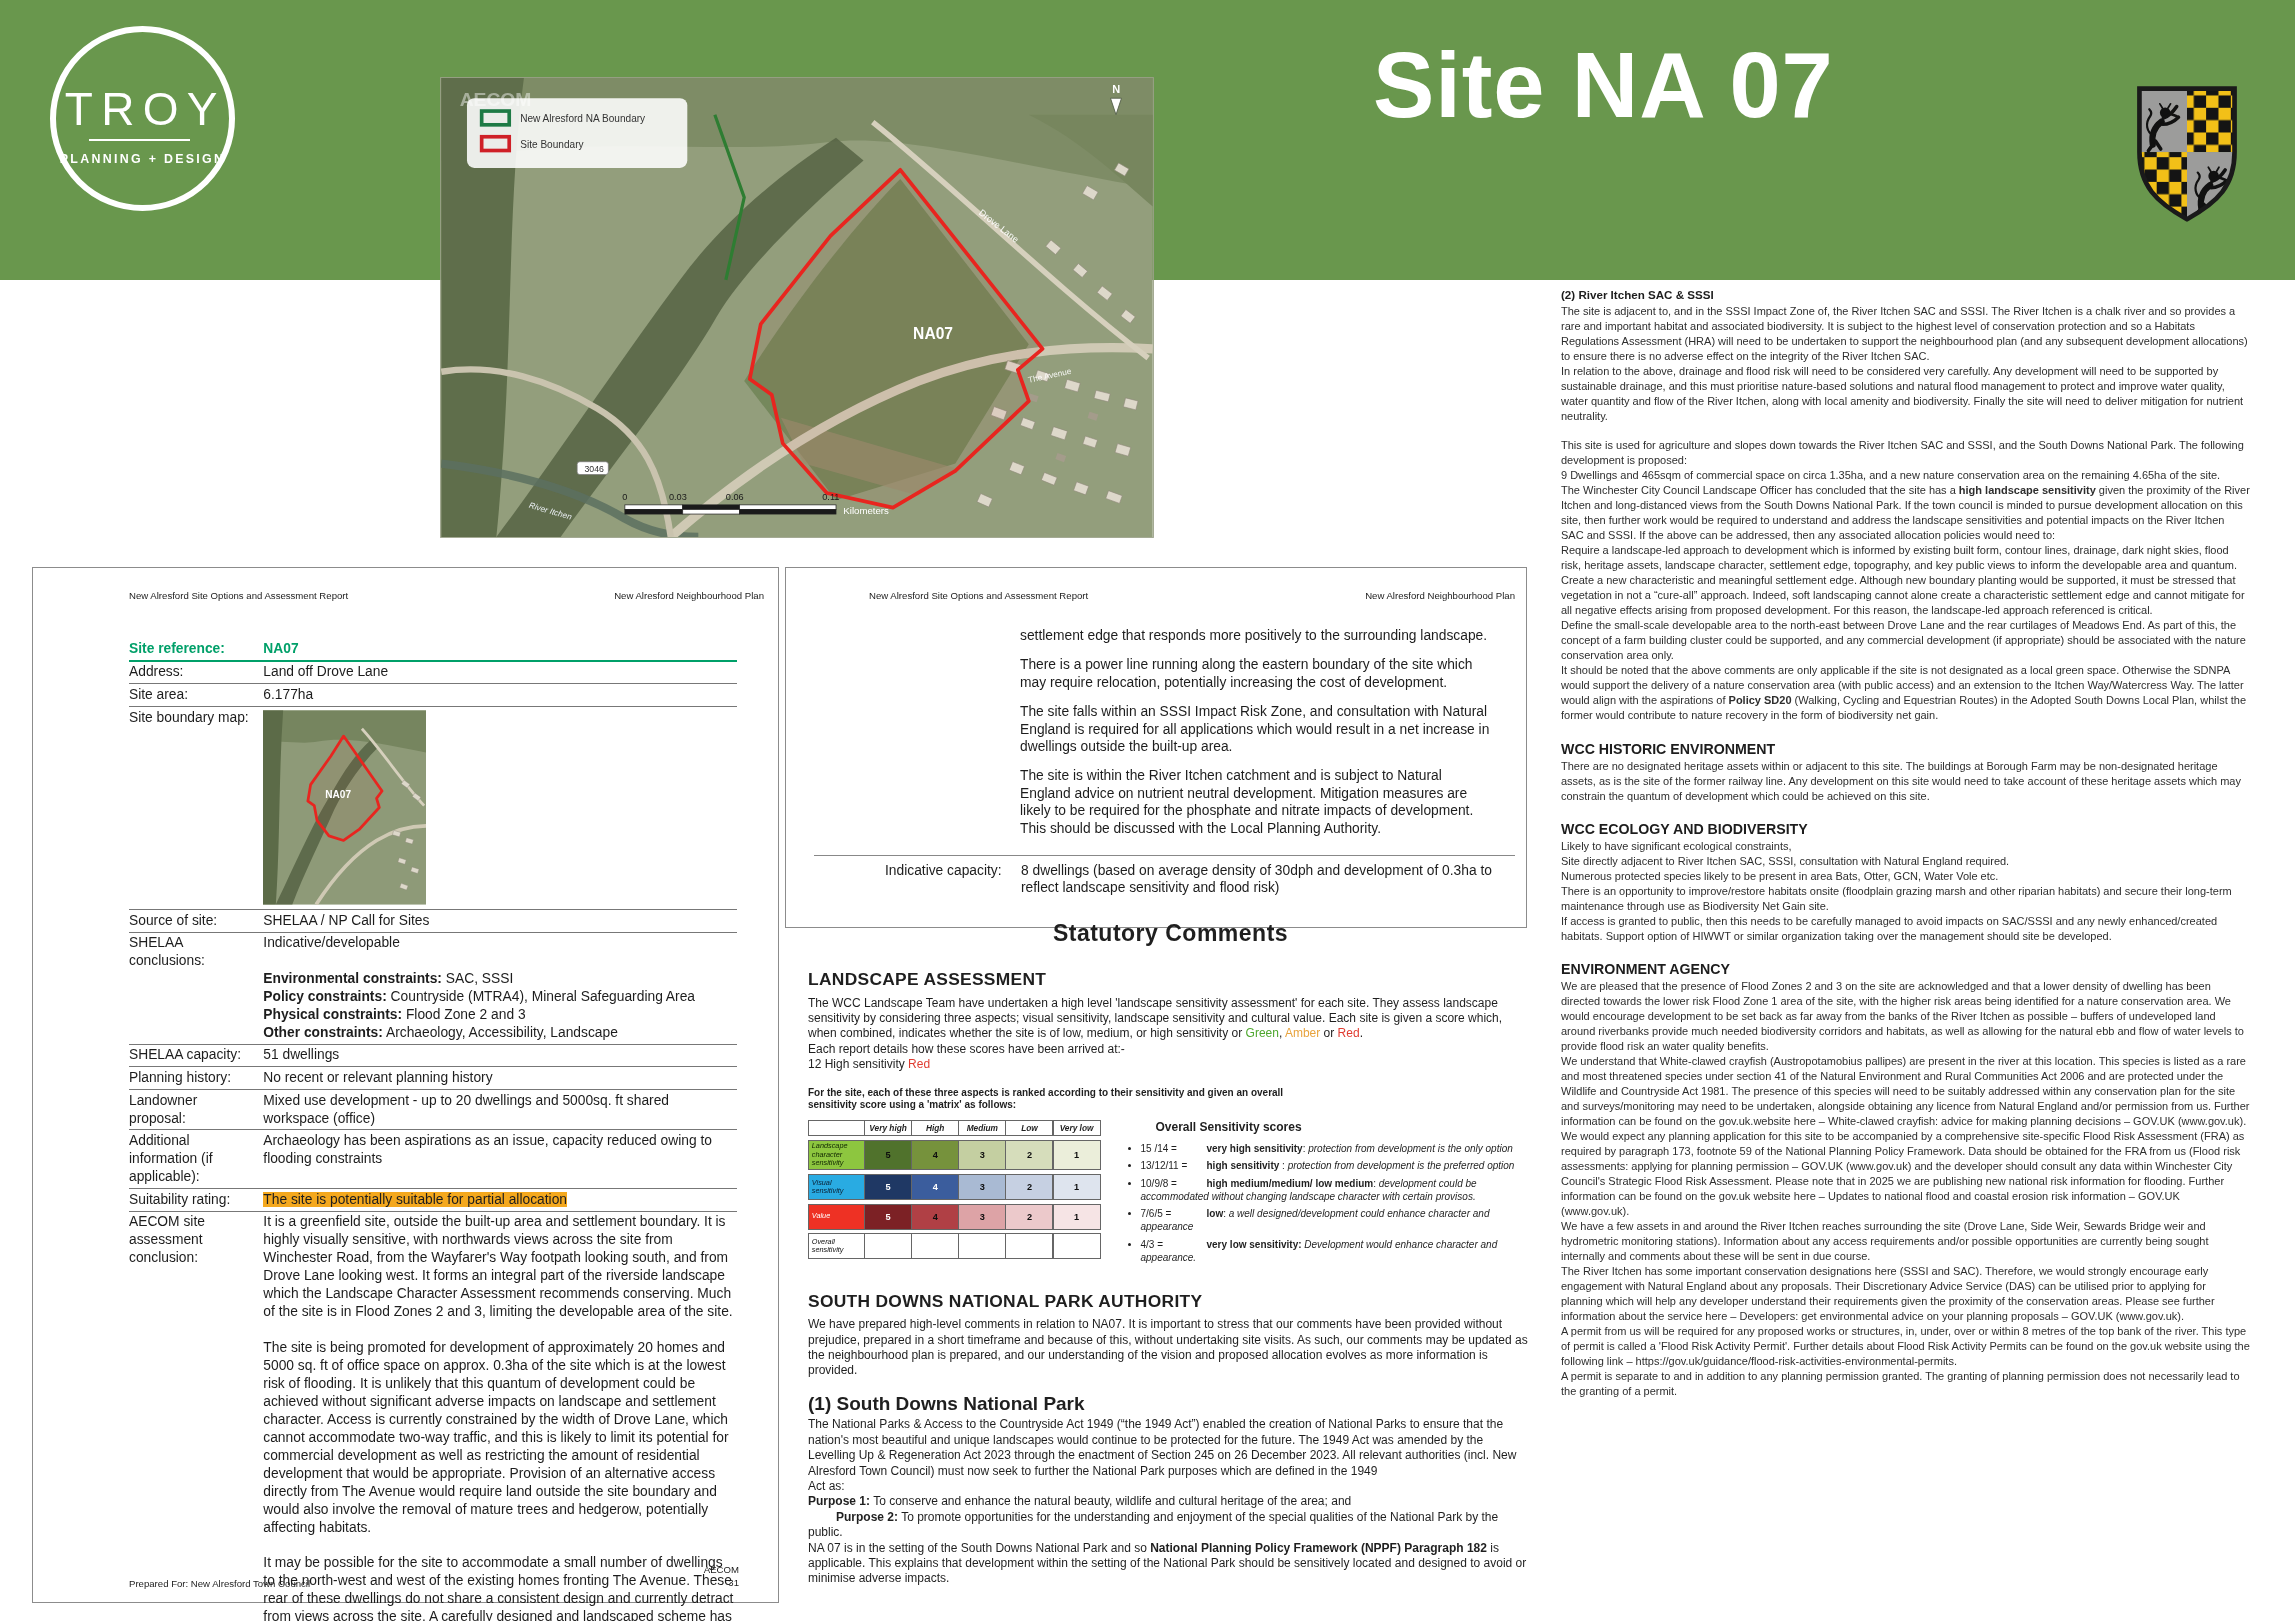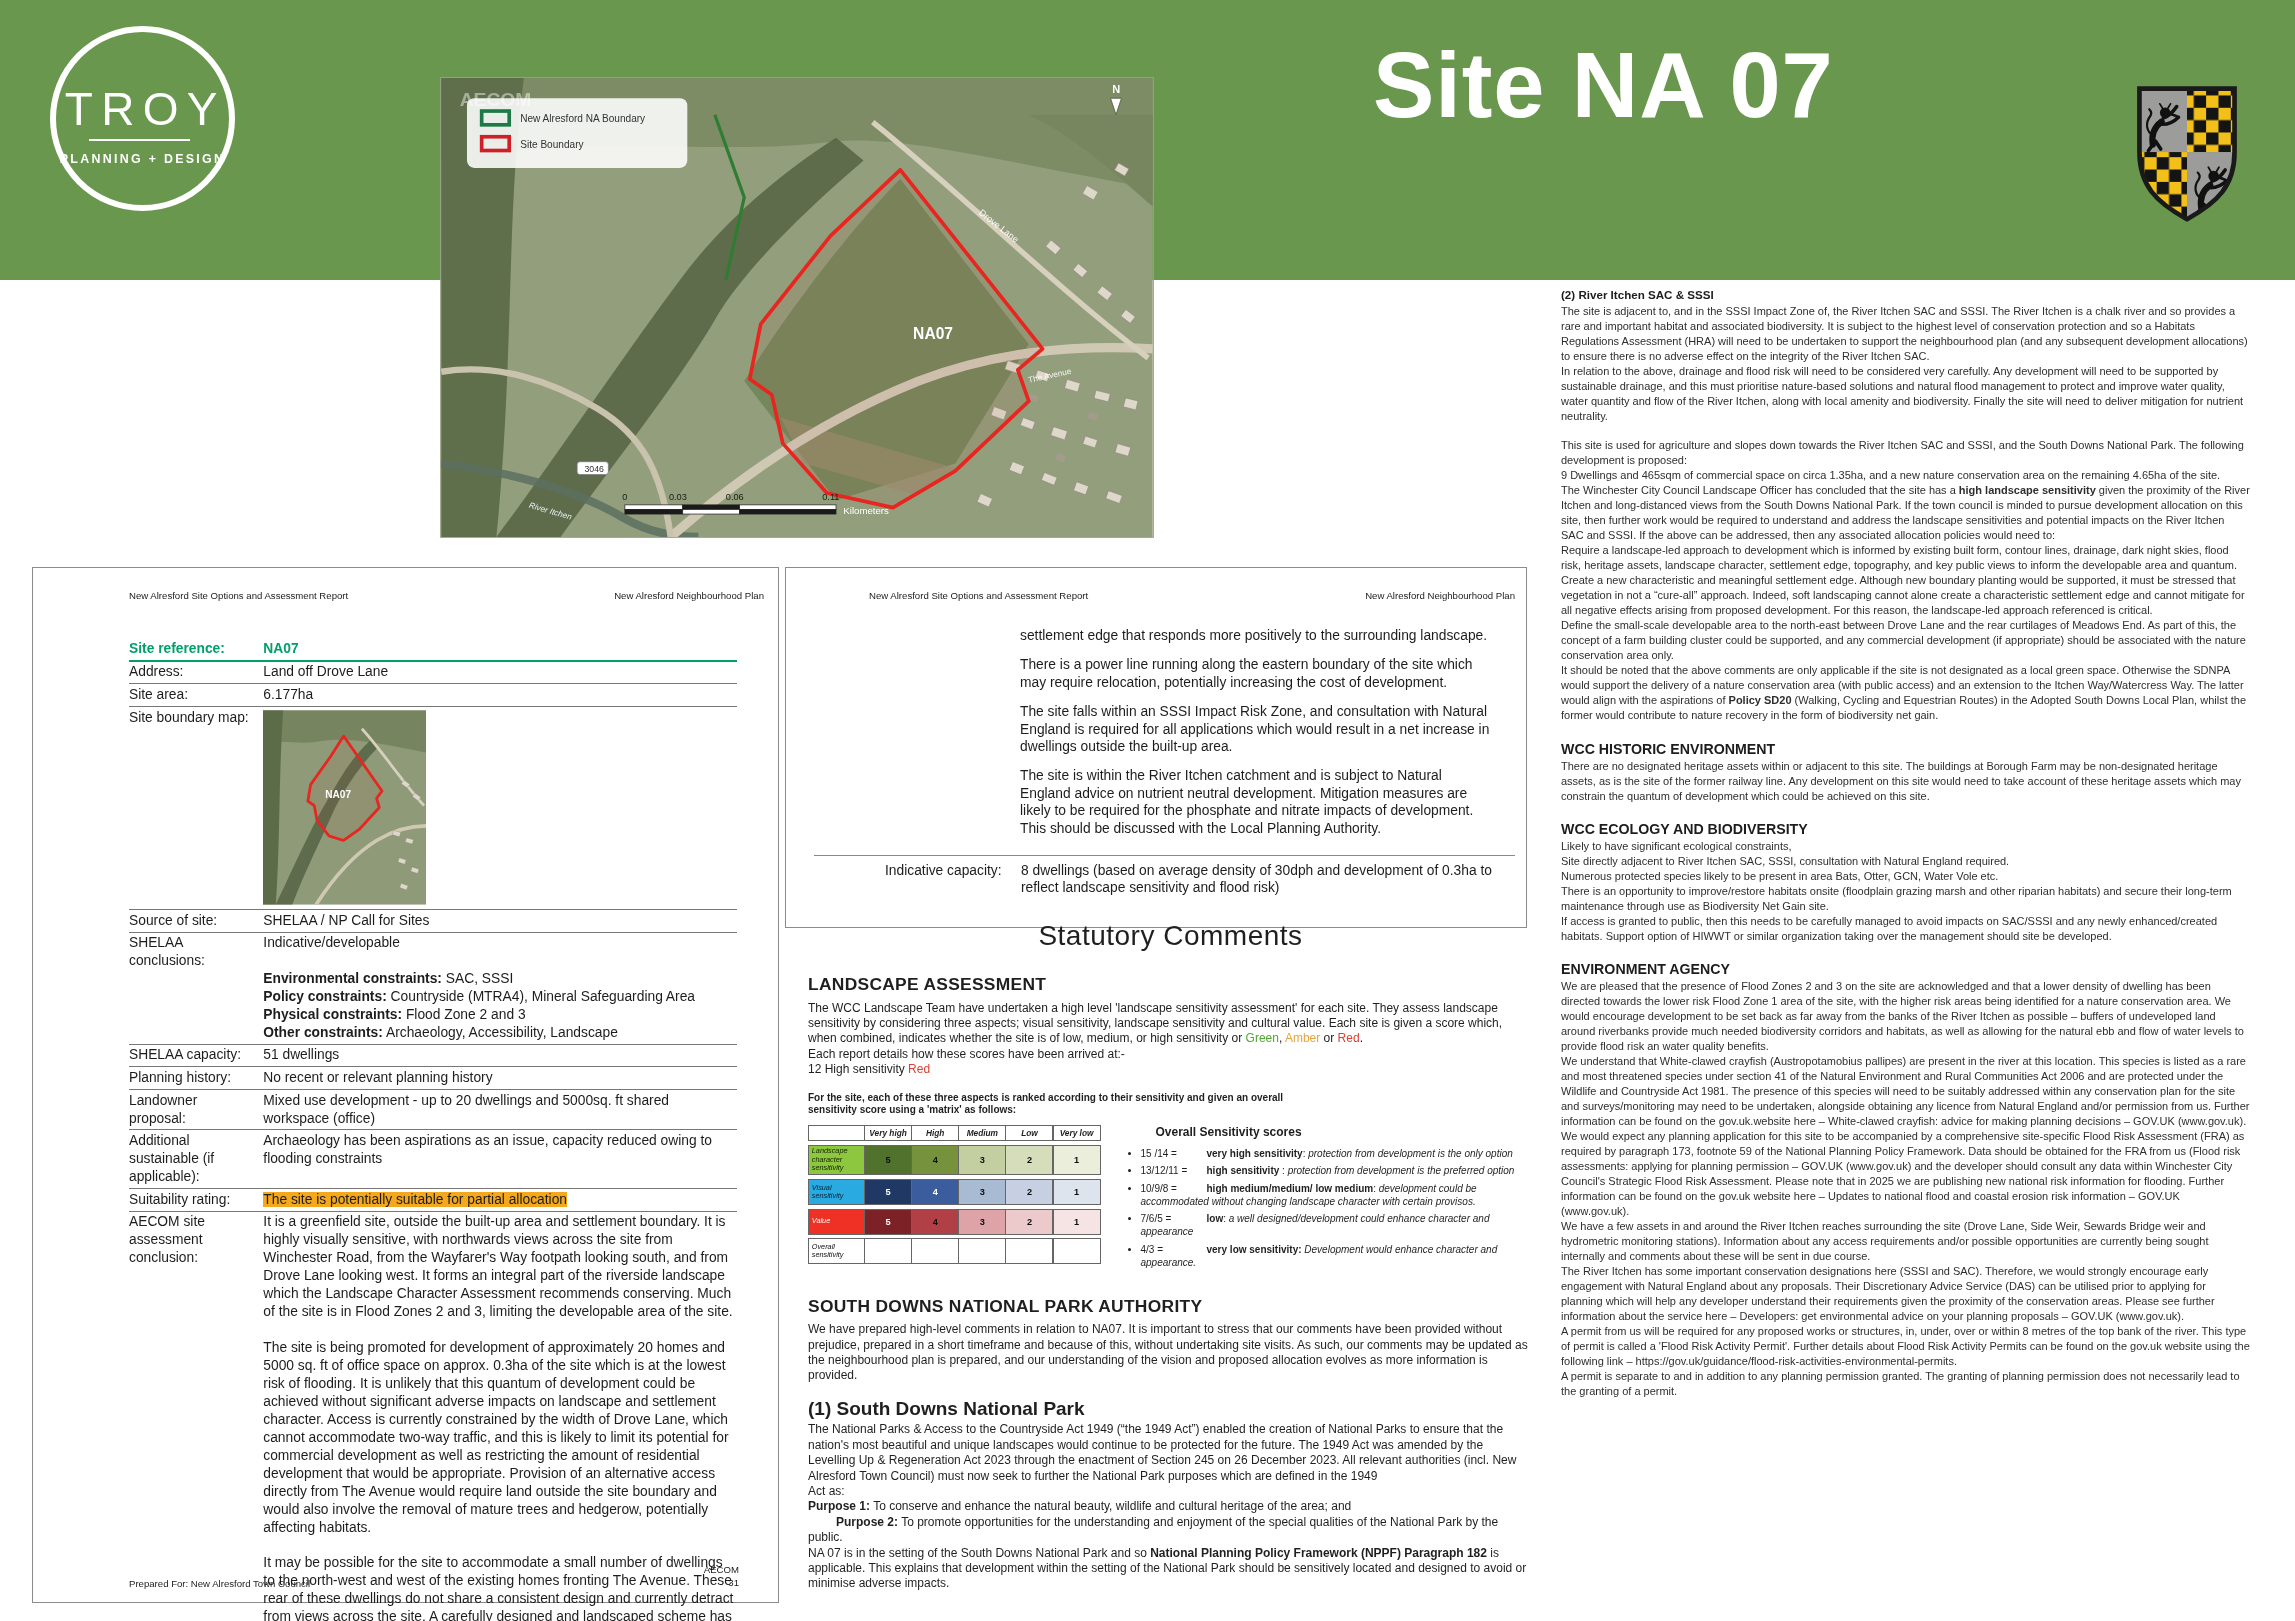--- a/index.html
+++ b/index.html
@@ -43,21 +43,21 @@
 
   .page2 .doc-head{position:absolute;left:83px;right:11px;top:22px;}
   .p2-paras{position:absolute;left:234px;top:59px;width:474px;font-size:13.8px;line-height:17.4px;}
   .p2-paras p{margin:0 0 12px;}
   .p2-hr{position:absolute;left:27.5px;right:11px;top:287px;border-top:1.4px solid #888;}
   .p2-cap{position:absolute;left:99px;top:294px;right:11px;display:flex;font-size:13.8px;line-height:17.4px;}
   .p2-cap .lbl{width:136px;flex:none;}
 
   
   .stat{position:absolute;left:808px;top:920px;width:725px;color:#1f1f1f;}
-  .stat-title{text-align:center;font-size:28px;font-weight:normal;letter-spacing:0.5px;margin:0;}
+  .stat-title{text-align:center;font-size:23px;font-weight:bold;letter-spacing:0.5px;margin:0;}
   .sec-h{font-size:17.4px;font-weight:bold;letter-spacing:0.3px;margin:22px 0 5.5px;}
   .stat p.body{font-size:12px;line-height:15.4px;margin:0;}
   .note{font-size:10px;font-weight:bold;margin:14.7px 0 0;width:478px;line-height:12px;}
   .matrix-wrap{display:flex;margin-top:9.2px;}
   #matrix-grid{width:303px;flex:none;}
   .m-row{display:flex;margin-top:3.7px;}
   .m-row.m-head{margin-top:0;}
   .m-lbl{width:57px;flex:none;font-size:7.3px;font-style:italic;line-height:8.3px;padding:1.8px 2.8px;
          border:0.9px solid #666;display:flex;align-items:center;box-sizing:border-box;}
   .m-corner{background:#fff;}
@@ -286,21 +286,21 @@
         </div>
         <div class="t-row">
           <div class="t-label">Planning history:</div>
           <div class="t-value">No recent or relevant planning history</div>
         </div>
         <div class="t-row">
           <div class="t-label">Landowner proposal:</div>
           <div class="t-value">Mixed use development - up to 20 dwellings and 5000sq. ft shared workspace (office)</div>
         </div>
         <div class="t-row">
-          <div class="t-label">Additional sustainable (if applicable):</div>
+          <div class="t-label">Additional information (if applicable):</div>
           <div class="t-value">Archaeology has been aspirations as an issue, capacity reduced owing to flooding constraints</div>
         </div>
         <div class="t-row">
           <div class="t-label">Suitability rating:</div>
           <div class="t-value">
             <span class="hl">The site is potentially suitable for partial allocation</span>
           </div>
         </div>
         <div class="t-row">
           <div class="t-label">AECOM site assessment conclusion:</div>

